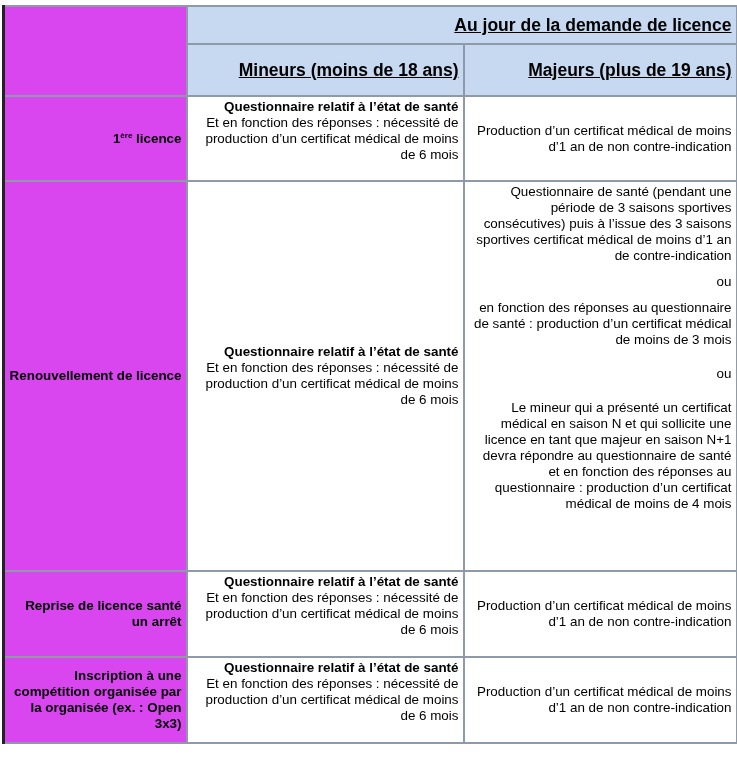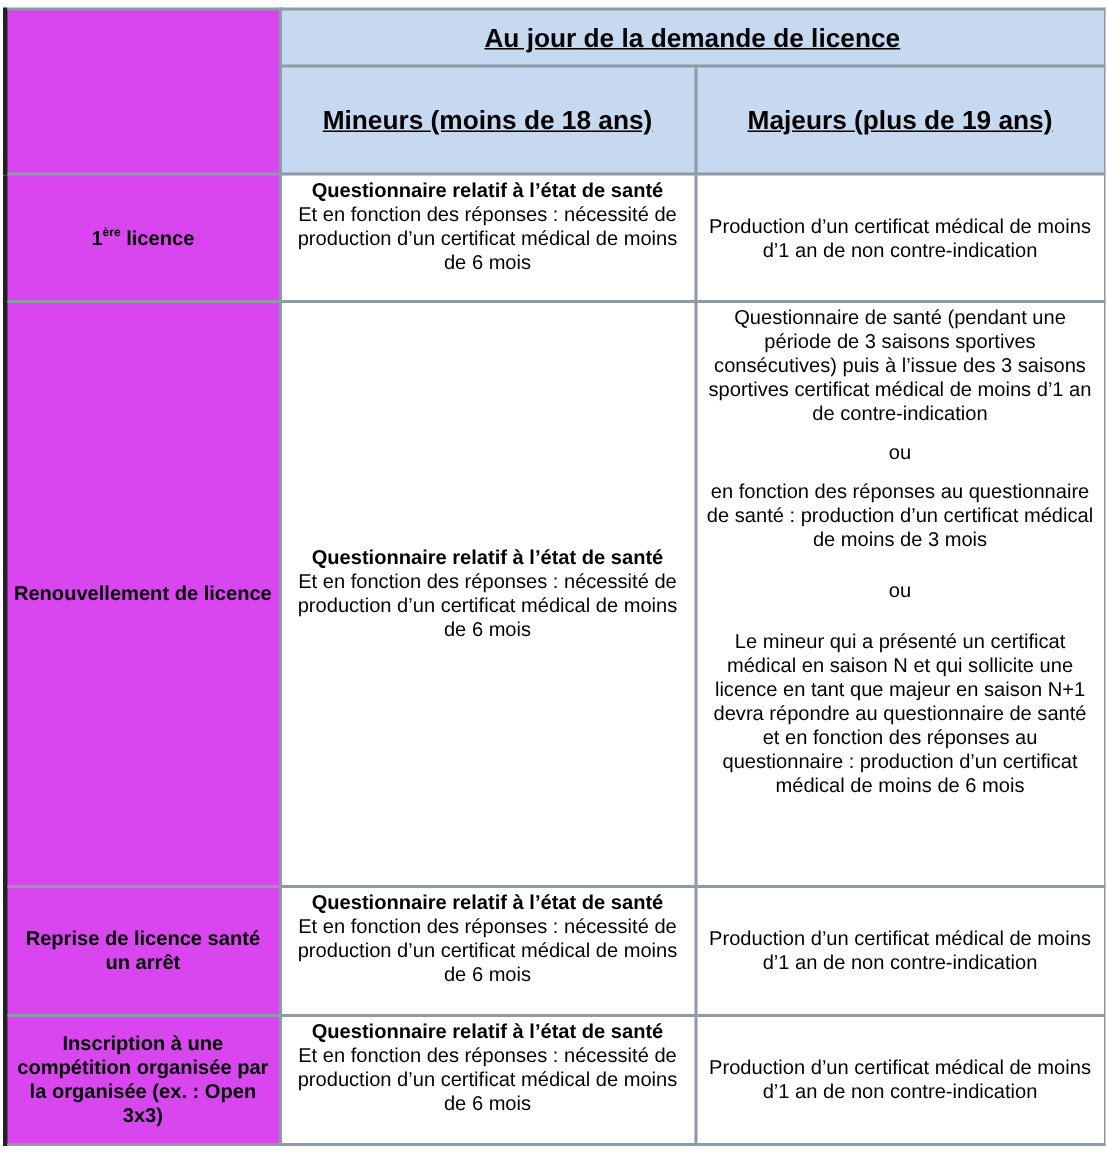--- a/index.html
+++ b/index.html
@@ -1,20 +1,20 @@
 <!DOCTYPE html>
 <html><head>
 <meta charset="utf-8">
 <style>
   html, body { margin: 0; padding: 0; background: #ffffff; }
   body { width: 737px; height: 768px; position: relative; overflow: hidden;
          font-family: "Liberation Sans", sans-serif; color: #000; }
   table { position: absolute; left: 2px; top: 5px; border-collapse: collapse;
           table-layout: fixed; width: 733px; }
-  td { border: 2px solid #8e9aa8; padding: 0 4px; text-align: center;
+  td { border: 2px solid #8e9aa8; padding: 0 4px; text-align: right;
        vertical-align: middle; font-size: 13.4px; line-height: 16px; }
   td.first { border-left: 3px solid #222; }
   td.label { background: #d946ef; font-weight: bold; }
   td.hdr { background: #c6d9f0; font-weight: bold; font-size: 17.5px;
            text-decoration: underline; }
   .bold { font-weight: bold; }
   .ou { margin: 10px 0; }
   .blk { display: block; }
   sup { font-size: 8px; line-height: 0; }
 </style>
@@ -25,21 +25,21 @@
   <colgroup>
     <col style="width:183px">
       <col style="width:277px">
       <col style="width:273px">
   </colgroup>
   <tbody>
       <tr style="height:38px">
     <td class="label first" rowspan="2"></td>
     <td class="hdr" colspan="2">Au jour de la demande de licence</td>
   </tr>
-  <tr style="height:72px">
+  <tr style="height:52px">
     <td class="hdr">Mineurs (moins de 18 ans)</td>
     <td class="hdr">Majeurs (plus de 19 ans)</td>
   </tr>
 
   <tr style="height:85px">
     <td class="label first"><span>1</span><sup>ère</sup><span> licence</span></td>
     <td style="vertical-align:top;padding-top:2px">
       <span class="bold blk">Questionnaire relatif à l’état de santé</span>
       <span class="blk">Et en fonction des réponses : nécessité de production d’un certificat médical de moins de 6 mois</span>
     </td>
@@ -50,21 +50,21 @@
     <td class="label first">Renouvellement de licence</td>
     <td>
       <span class="bold blk">Questionnaire relatif à l’état de santé</span>
       <span class="blk">Et en fonction des réponses : nécessité de production d’un certificat médical de moins de 6 mois</span>
     </td>
     <td style="vertical-align:top;padding-top:2px">
       <div>Questionnaire de santé (pendant une période de 3 saisons sportives consécutives) puis à l’issue des 3 saisons sportives certificat médical de moins d’1 an de contre-indication</div>
       <div class="ou">ou</div>
       <div>en fonction des réponses au questionnaire de santé : production d’un certificat médical de moins de 3 mois</div>
       <div class="ou" style="margin:18px 0">ou</div>
-      <div>Le mineur qui a présenté un certificat médical en saison N et qui sollicite une licence en tant que majeur en saison N+1 devra répondre au questionnaire de santé et en fonction des réponses au questionnaire : production d’un certificat médical de moins de 6 mois</div>
+      <div>Le mineur qui a présenté un certificat médical en saison N et qui sollicite une licence en tant que majeur en saison N+1 devra répondre au questionnaire de santé et en fonction des réponses au questionnaire : production d’un certificat médical de moins de 4 mois</div>
     </td>
   </tr>
 
   <tr style="height:86px">
     <td class="label first">Reprise de licence santé un arrêt</td>
     <td style="vertical-align:top;padding-top:2px">
       <span class="bold blk">Questionnaire relatif à l’état de santé</span>
       <span class="blk">Et en fonction des réponses : nécessité de production d’un certificat médical de moins de 6 mois</span>
     </td>
     <td><span>Production d’un certificat médical de moins d’1 an de non contre-indication</span></td>

